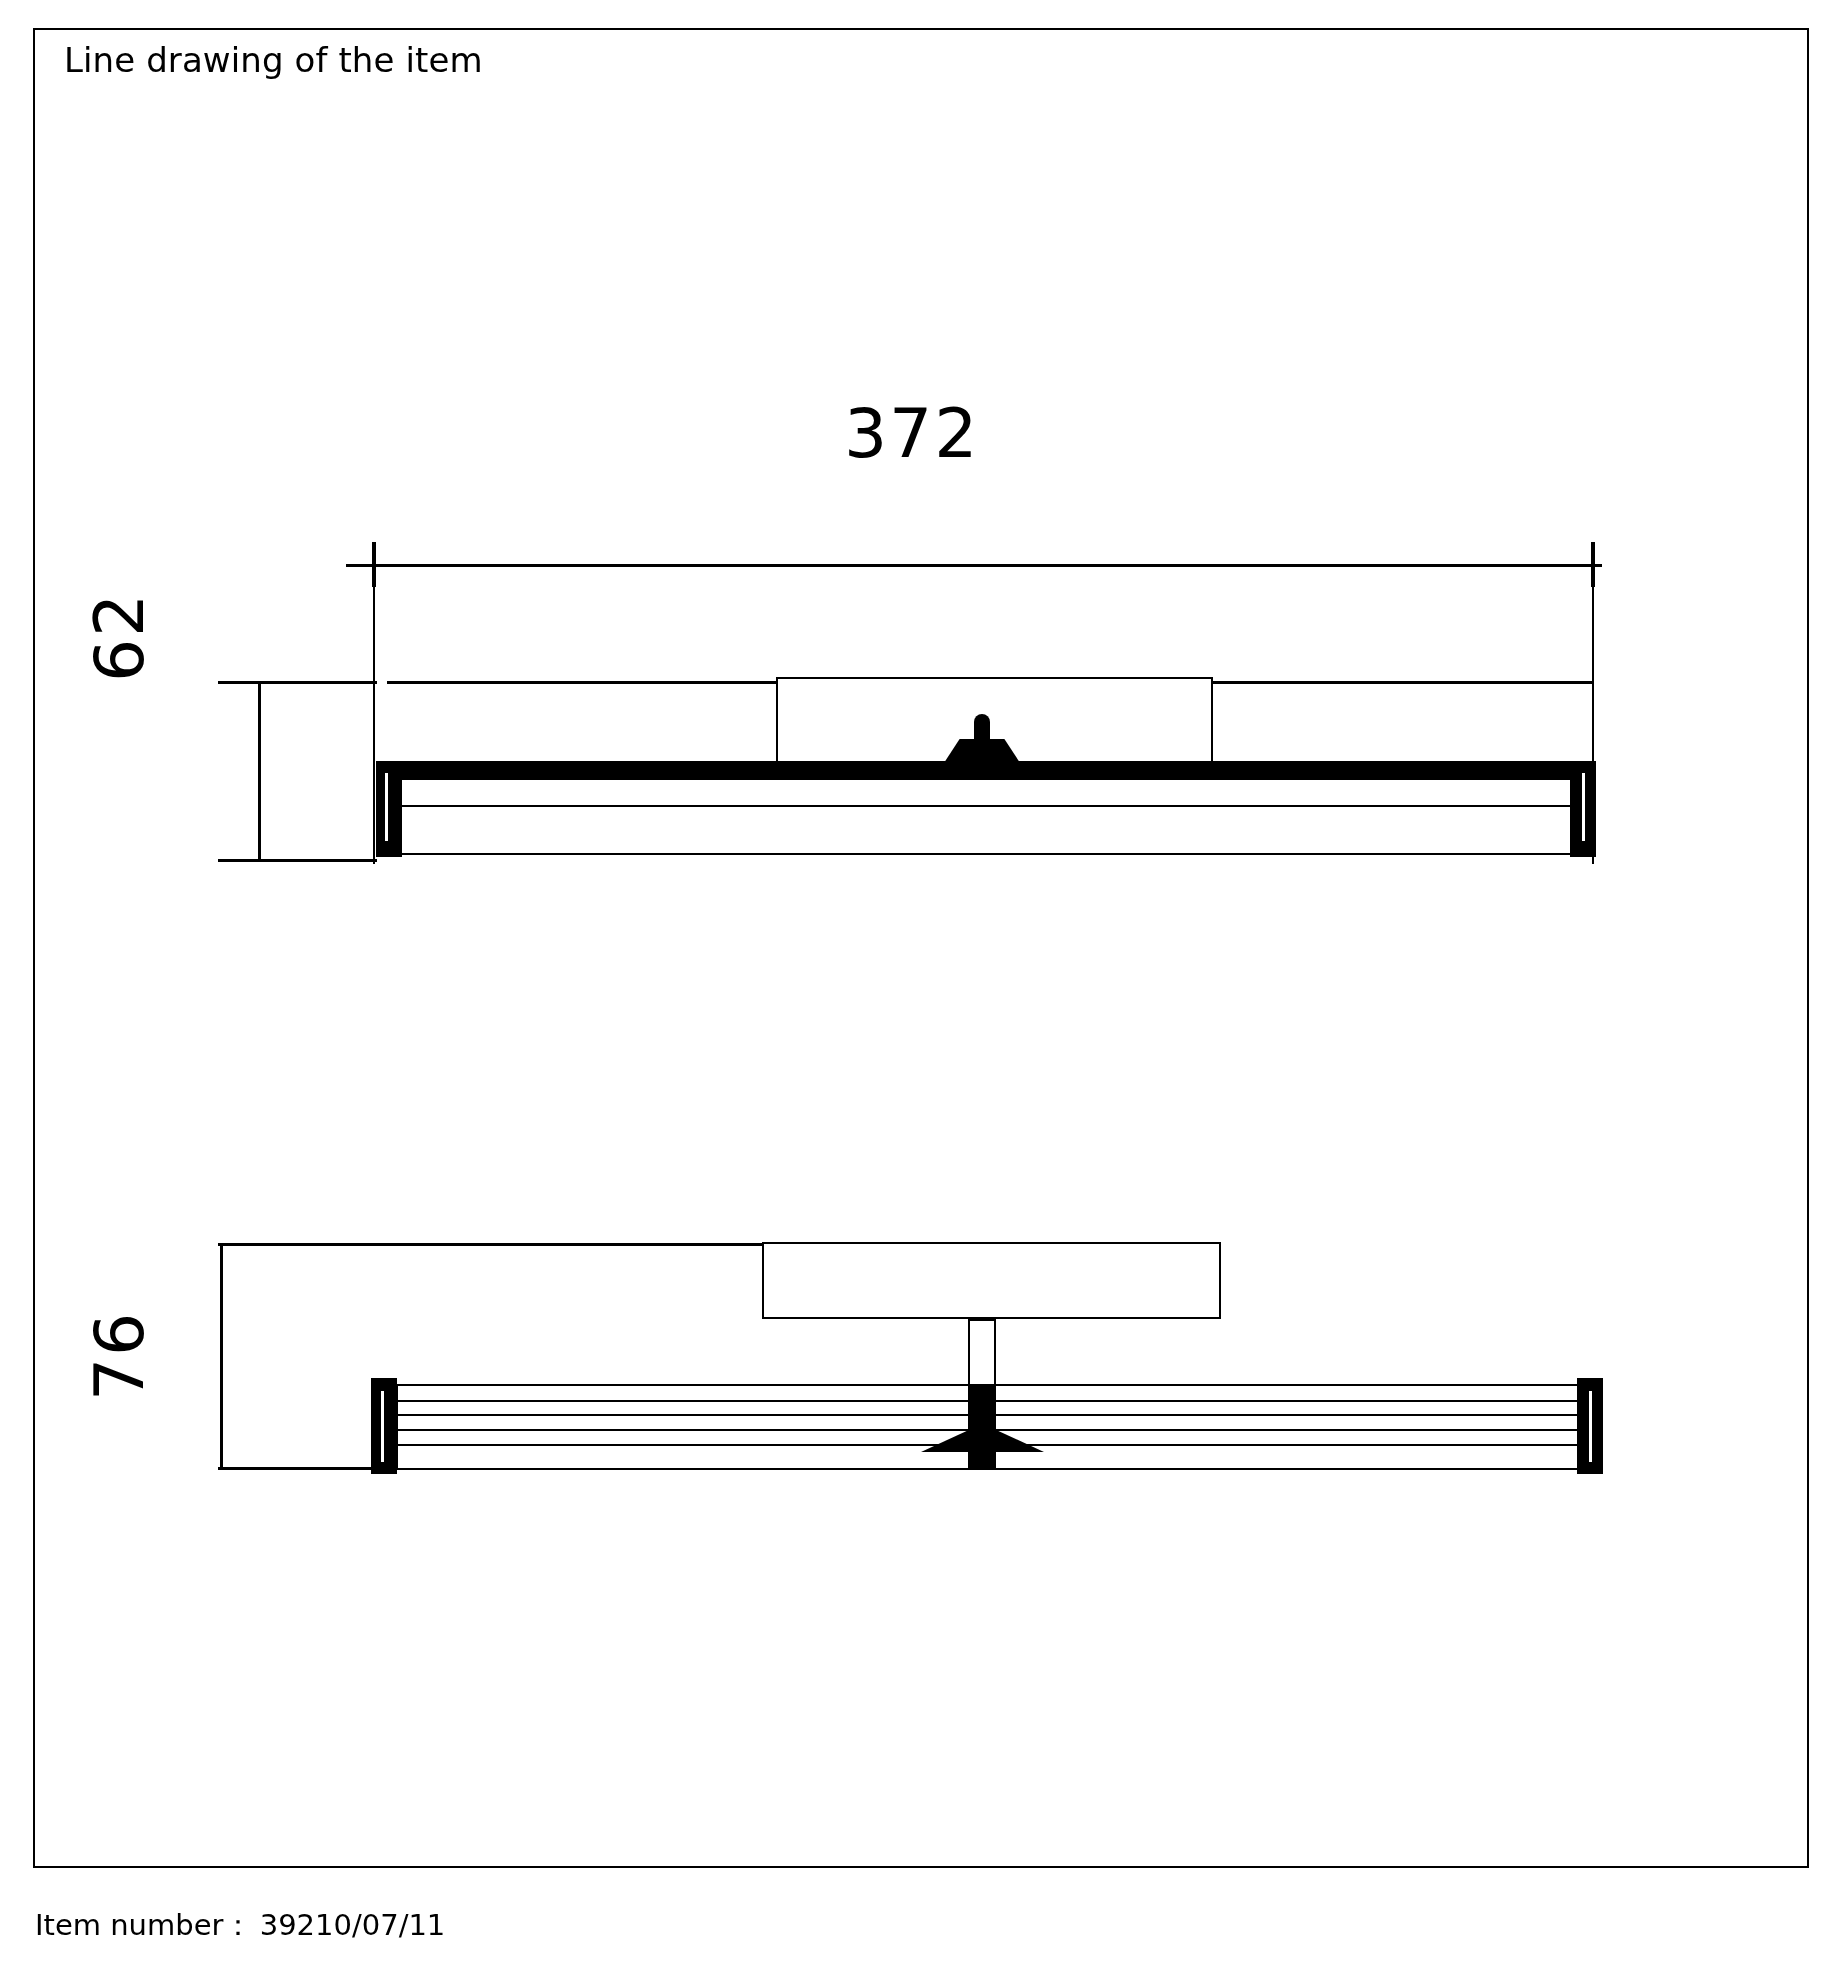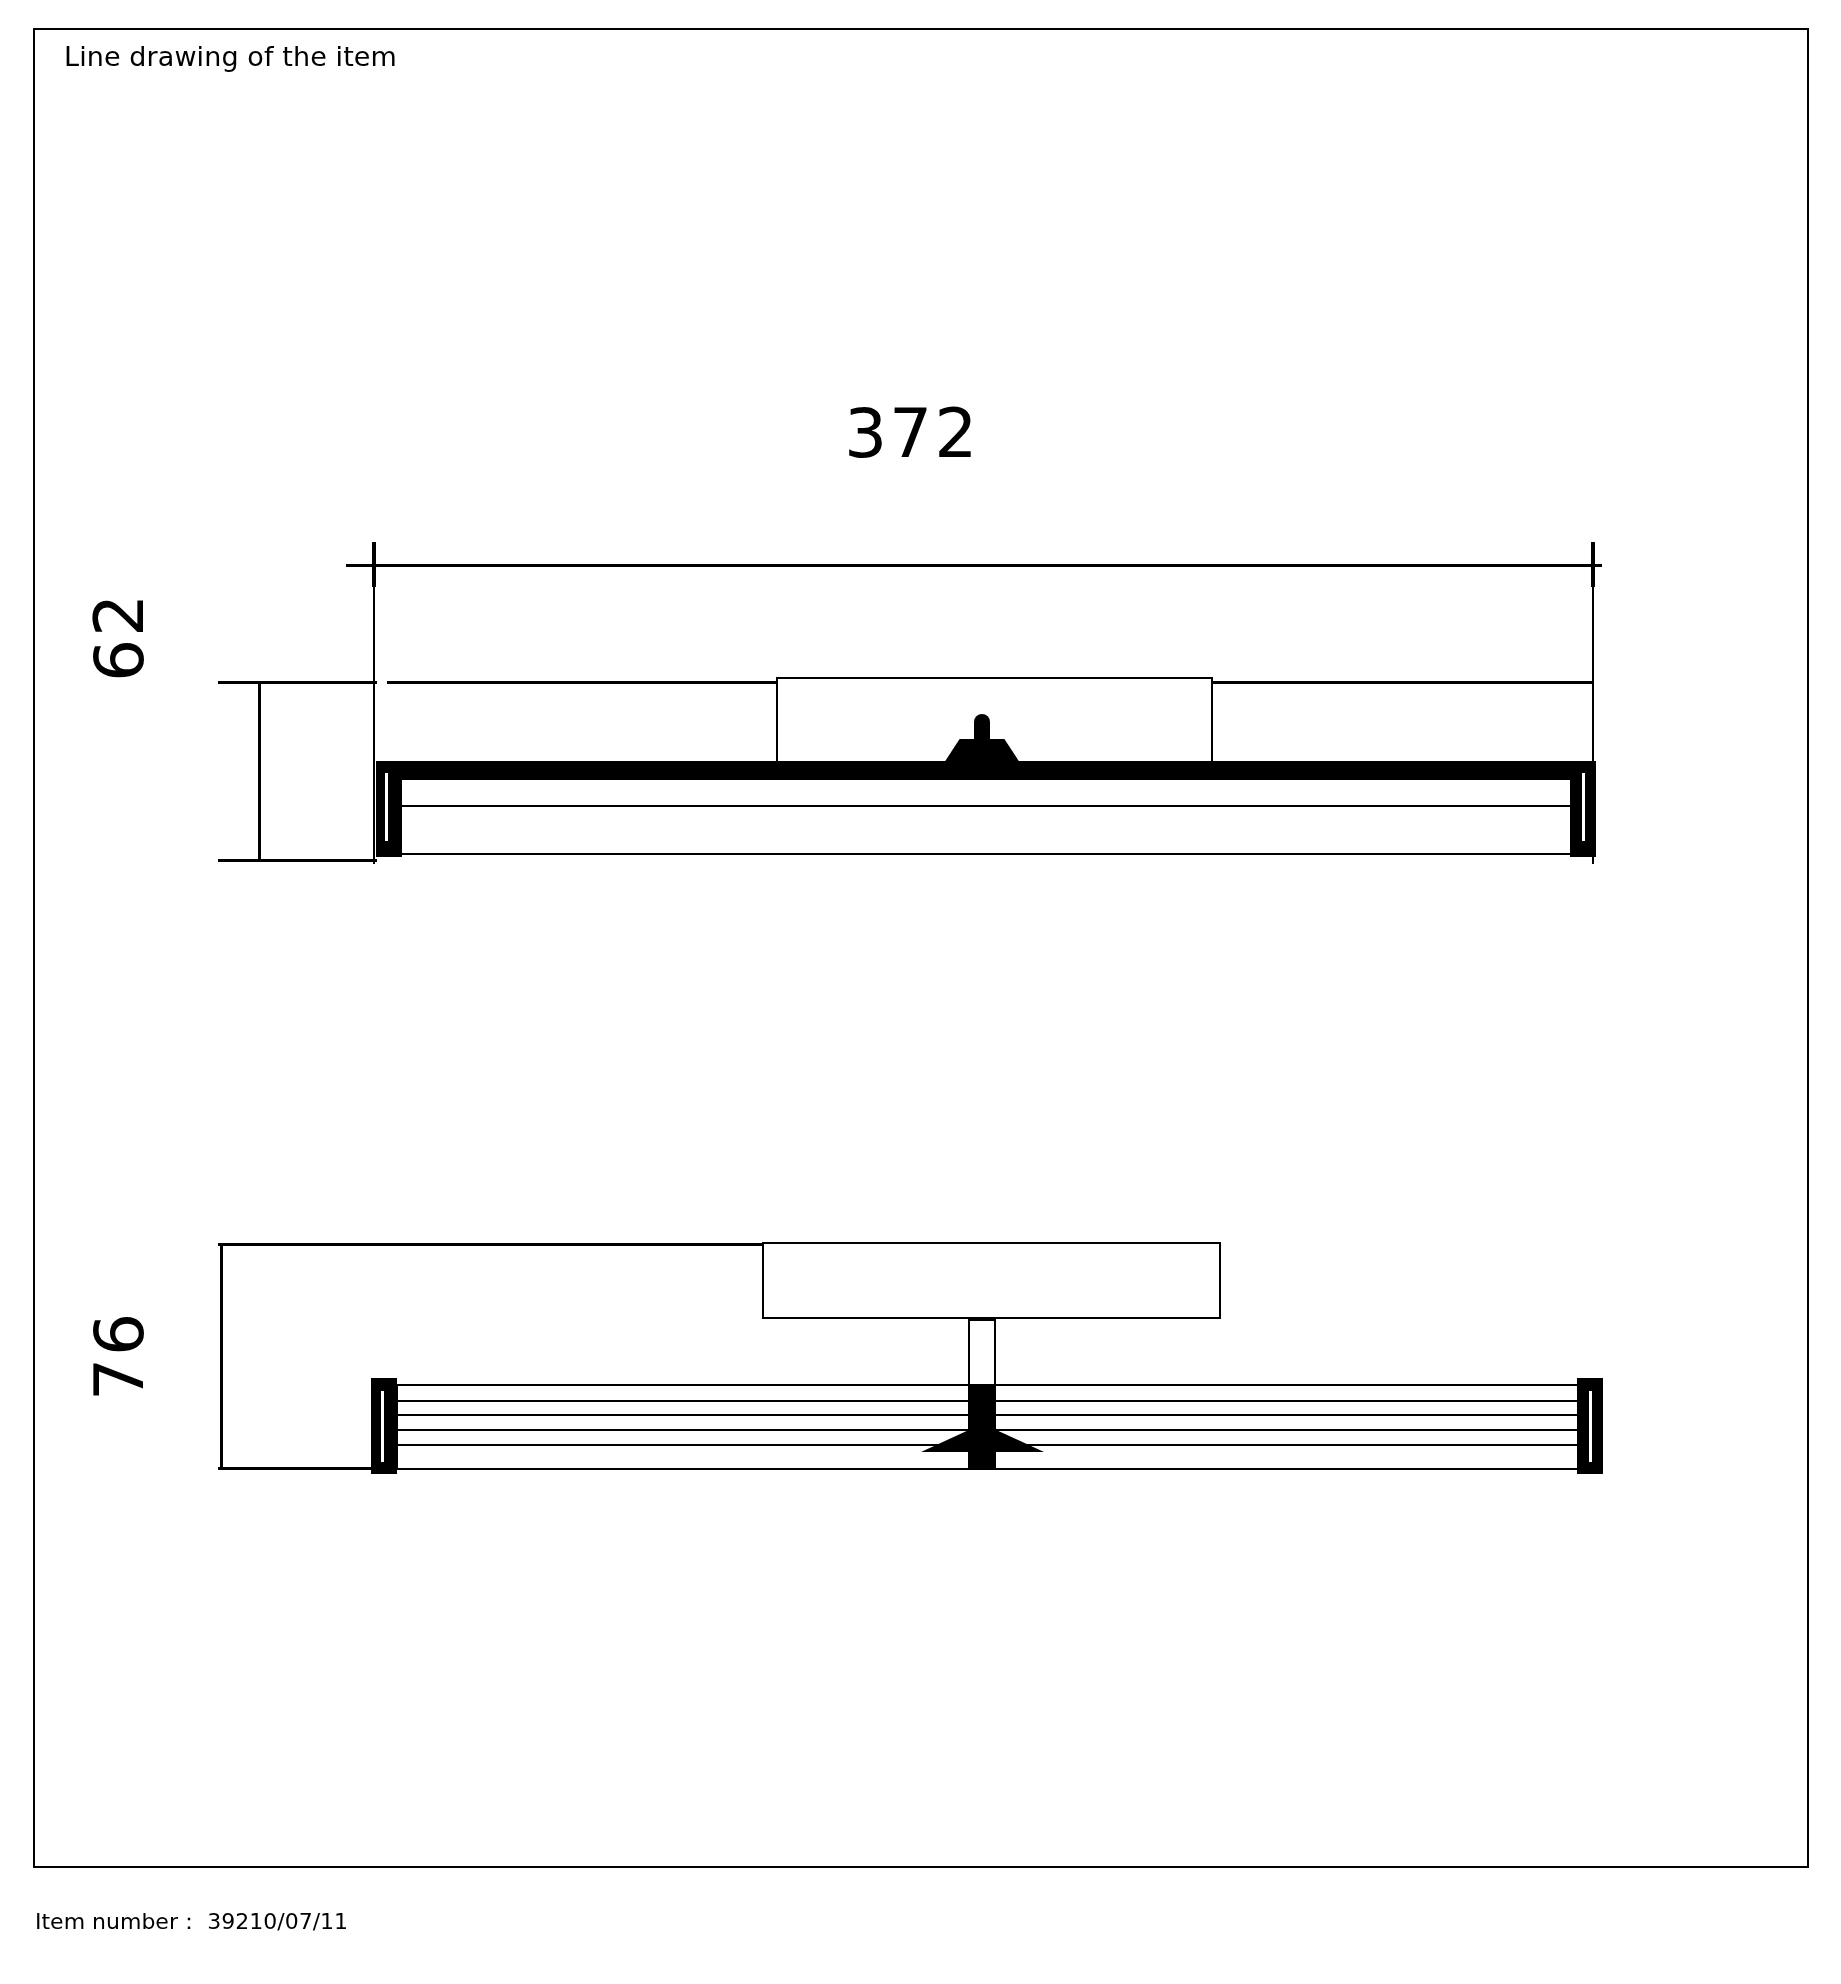--- a/index.html
+++ b/index.html
@@ -26,32 +26,32 @@
     border: 2.7px solid #000000;
     box-sizing: border-box;
     background: #ffffff;
   }
 
   
   #caption {
     position: absolute;
     left: 64px;
     top: 43px;
-    font-size: 27px;
+    font-size: 34px;
     line-height: 1;
     letter-spacing: 0.1px;
     white-space: nowrap;
   }
 
   
   #footer {
     position: absolute;
     left: 35px;
     top: 1911px;
-    font-size: 22px;
+    font-size: 29px;
     line-height: 1;
     white-space: nowrap;
   }
   #footer .label { letter-spacing: 0px; }
   #footer .value { margin-left: 7.3px; }
 
   
   .ln {            
     position: absolute;
     background: #000000;

